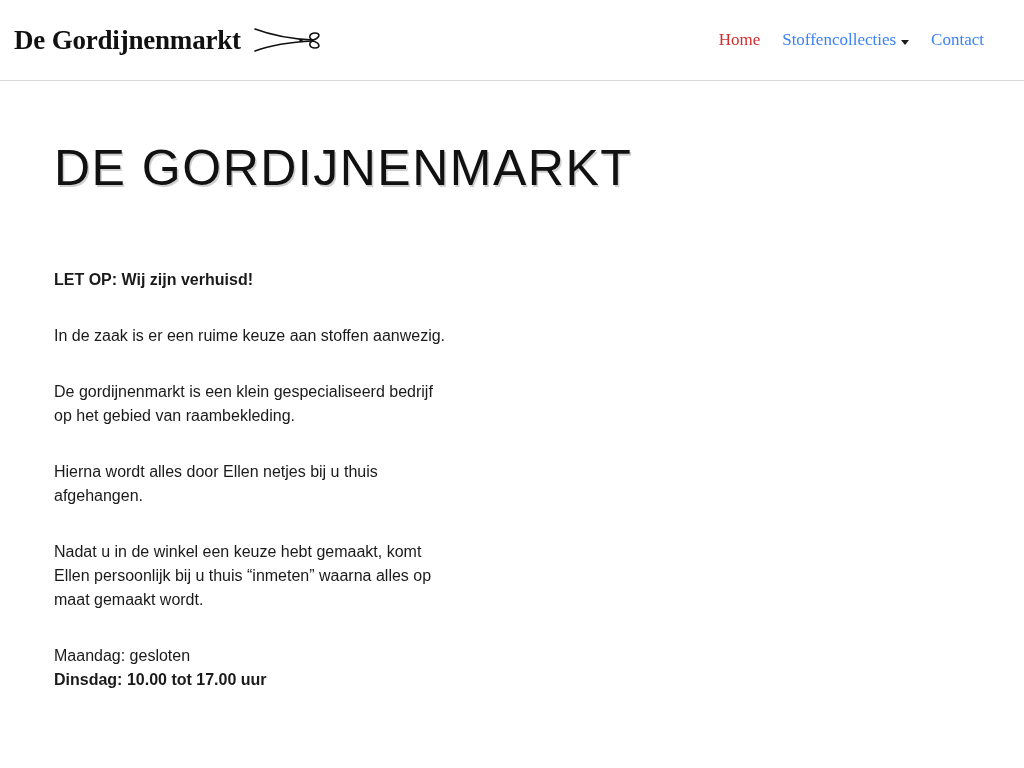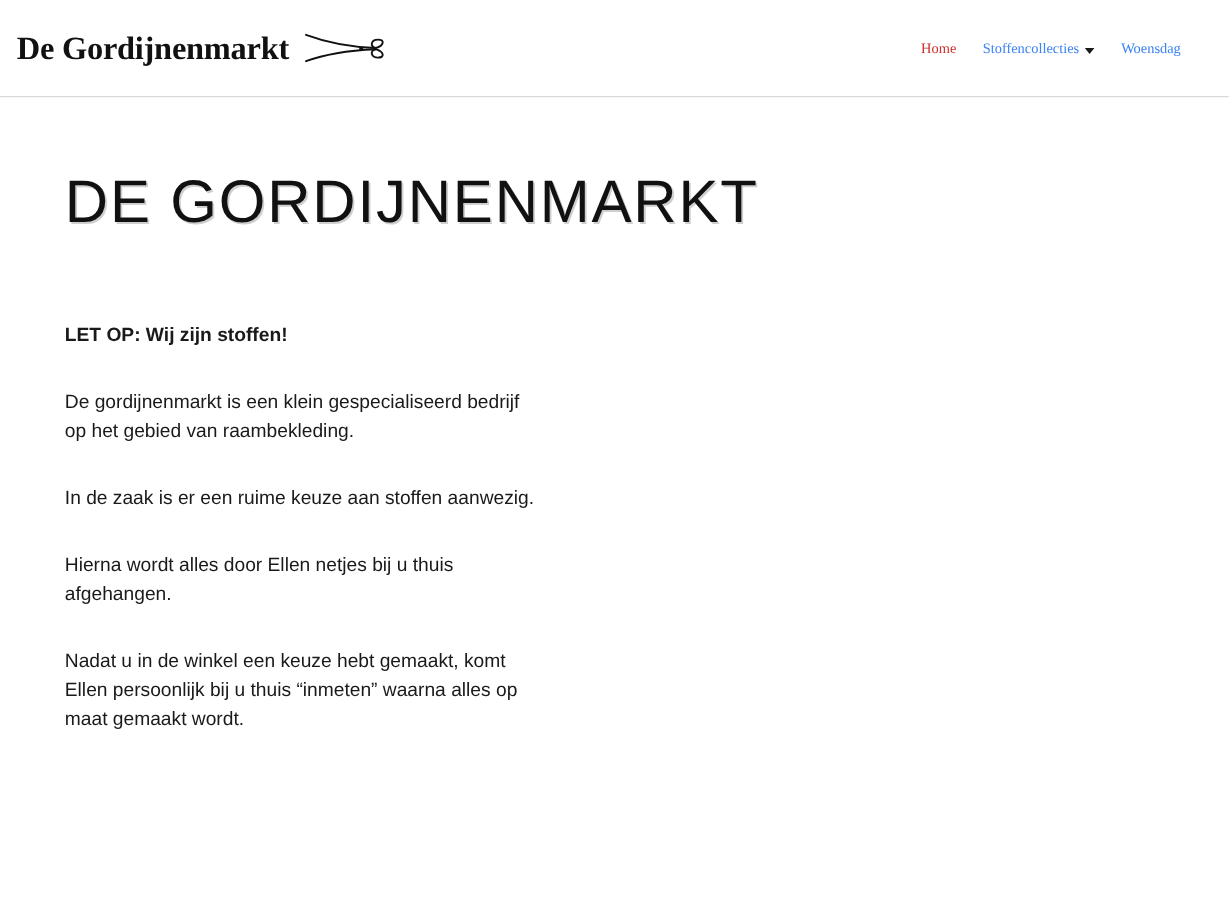--- a/index.html
+++ b/index.html
@@ -42,21 +42,21 @@
     width: 72px;
     height: 34px;
   }
 
   .main-nav {
     margin-left: auto;
     display: flex;
     align-items: flex-start;
     gap: 22px;
     font-family: "Liberation Serif", serif;
-    font-size: 12px;
+    font-size: 17px;
   }
   .nav-item {
     display: flex;
     align-items: center;
     gap: 5px;
     color: #3b82f6;
     text-decoration: none;
     white-space: nowrap;
     cursor: pointer;
   }
@@ -121,33 +121,35 @@
 
   <nav class="main-nav">
     <a class="nav-item current" href="#">
       <span>Home</span>
     </a>
     <a class="nav-item" href="#">
       <span>Stoffencollecties</span>
       <span class="caret"></span>
     </a>
     <a class="nav-item" href="#">
-      <span>Woensdag</span>
+      <span>Contact</span>
     </a>
   </nav>
 </header>
 
 <main class="page">
   <h1 class="page-title">DE GORDIJNENMARKT</h1>
 
   <div class="content">
     <p>
-      <strong>LET OP: Wij zijn stoffen!</strong>
+      <strong>LET OP: Wij zijn verhuisd!</strong>
     </p>
+    <p>In de zaak is er een ruime keuze aan stoffen aanwezig.</p>
     <p>De gordijnenmarkt is een klein gespecialiseerd bedrijf op het gebied van raambekleding.</p>
-    <p>In de zaak is er een ruime keuze aan stoffen aanwezig.</p>
     <p>Hierna wordt alles door Ellen netjes bij u thuis afgehangen.</p>
     <p>Nadat u in de winkel een keuze hebt gemaakt, komt Ellen persoonlijk bij u thuis “inmeten” waarna alles op maat gemaakt wordt.</p>
 
     <p class="hours-block">
+      <span class="hours-line">Maandag: gesloten</span>
+      <span class="hours-line"><strong>Dinsdag: 10.00 tot 17.00 uur</strong></span>
     </p>
   </div>
 </main>
 
 </body></html>

